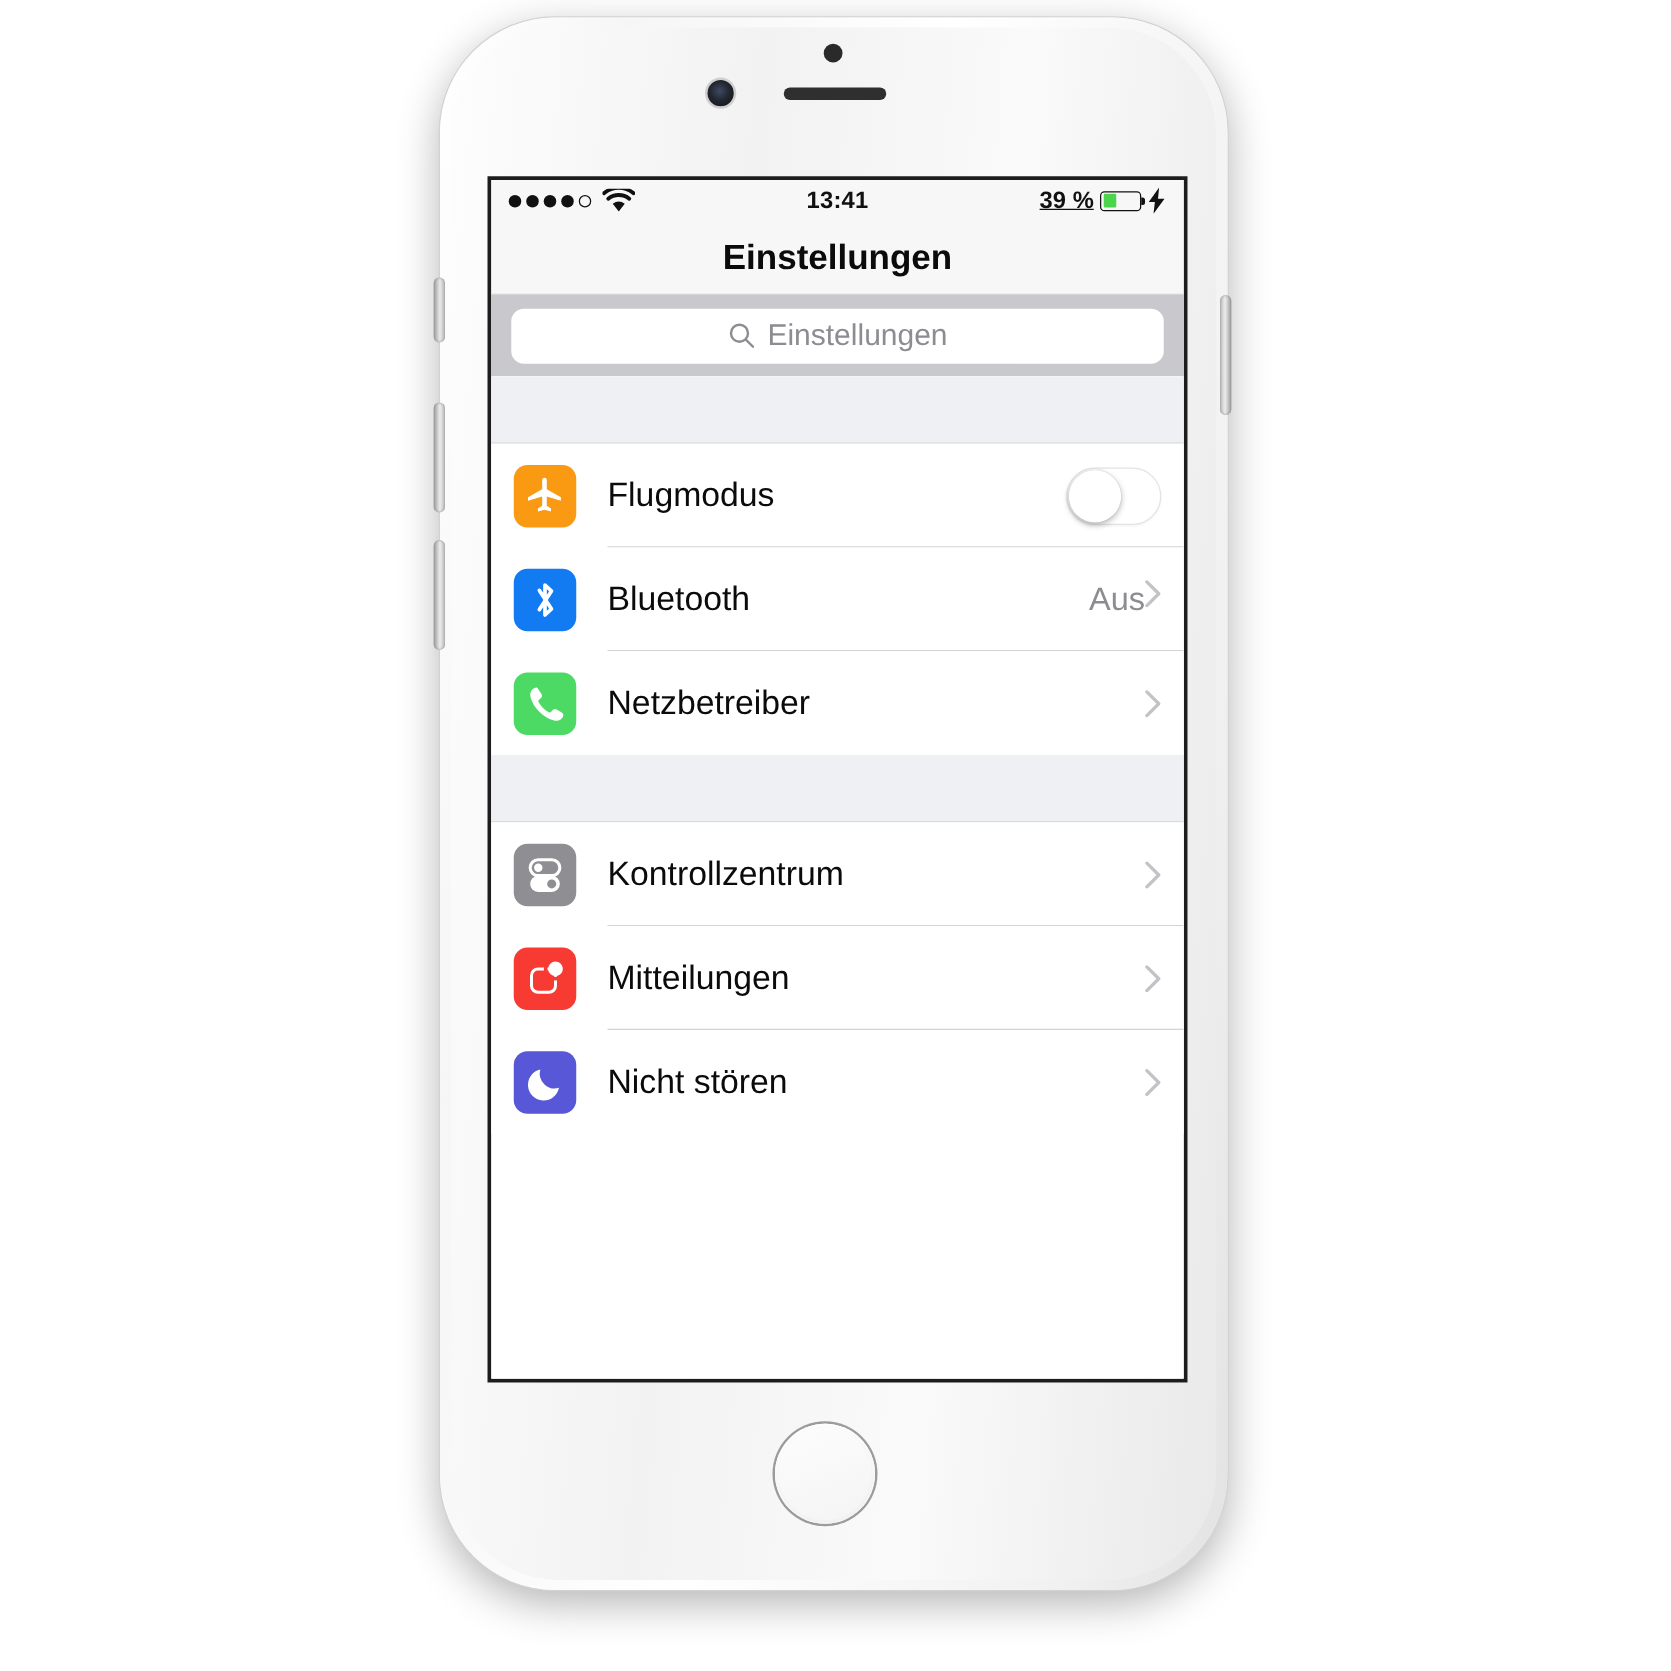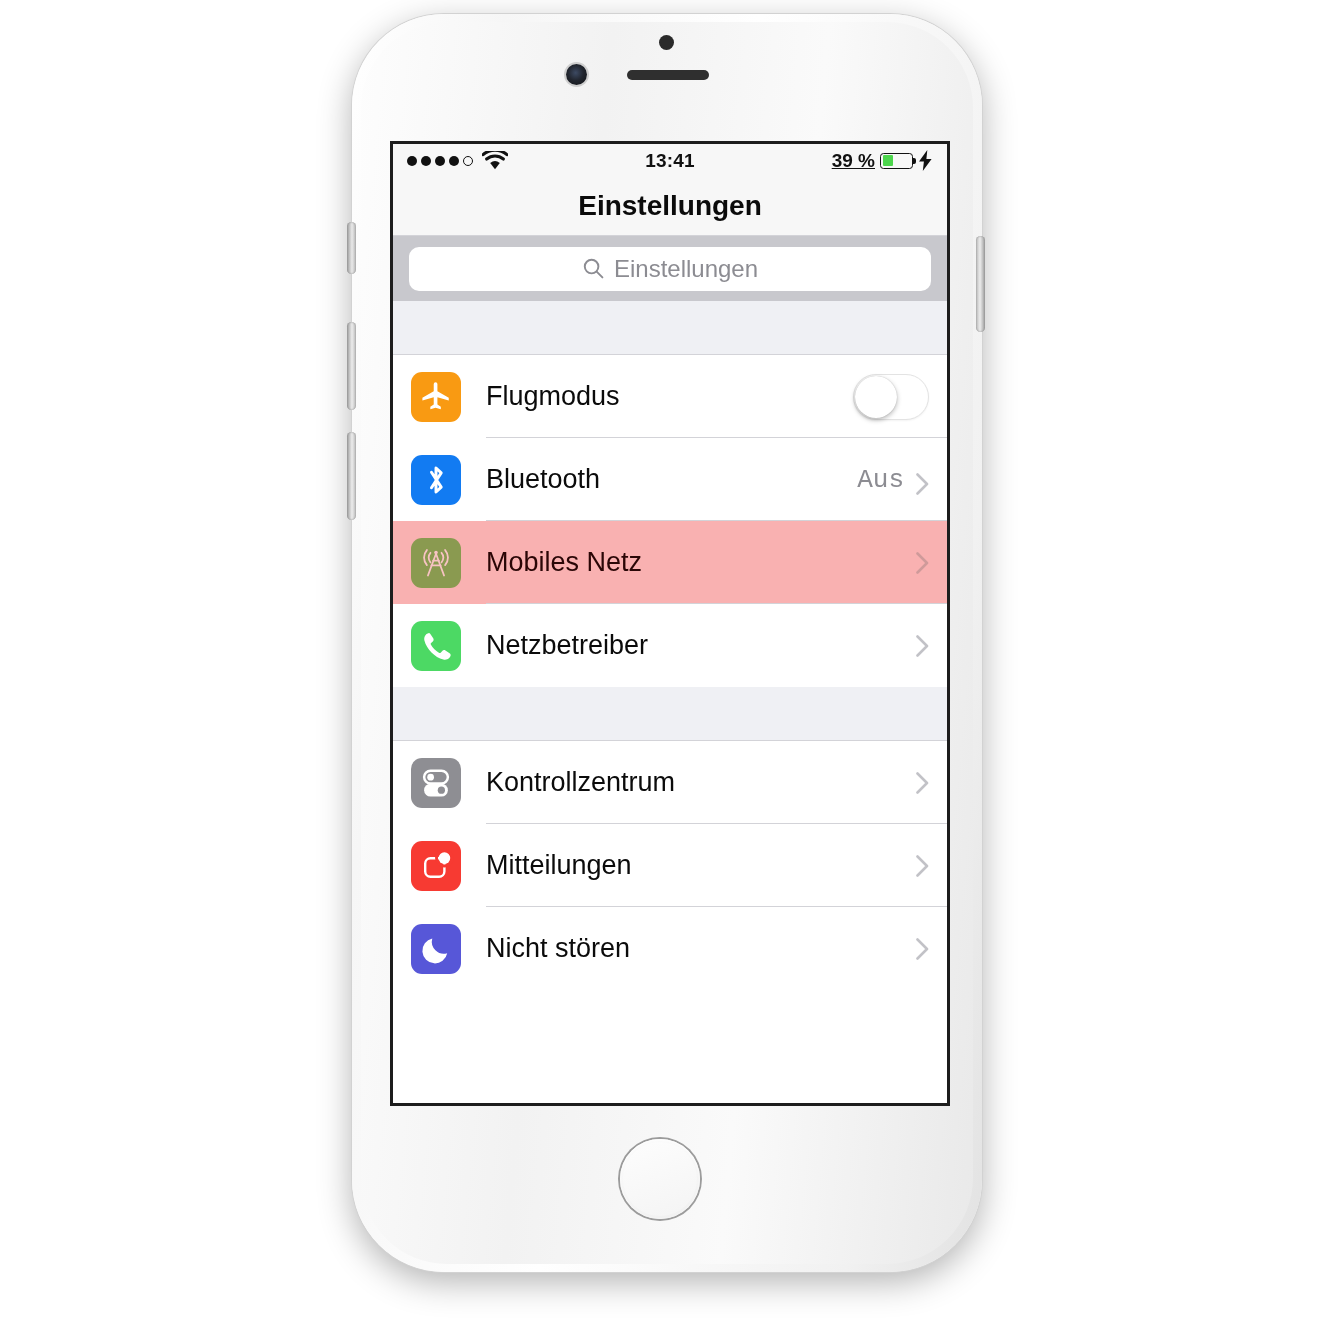--- a/index.html
+++ b/index.html
@@ -108,21 +108,21 @@
   .row{
     height:83px;display:flex;align-items:center;padding-left:18px;box-sizing:border-box;
     position:relative;background:#ffffff;
   }
   .row.highlighted{background:#f9b1b1;}
   .row .sep{position:absolute;left:93px;right:0;bottom:0;height:1px;background:#d3d3d8;}
   .app-icon{width:50px;height:50px;border-radius:11px;flex:0 0 50px;
     display:flex;align-items:center;justify-content:center;overflow:hidden;}
   .row-label{margin-left:25px;font-size:27px;color:#0b0b0b;white-space:nowrap;}
   .row.highlighted .row-label{color:#2a0606;}
-  .row-right{margin-left:auto;display:flex;align-items:flex-end;gap:12px;padding-right:18px;font-family:Liberation Mono, monospace;}
+  .row-right{margin-left:auto;display:flex;align-items:flex-start;padding-right:18px;}
   .row-value{font-size:26px;color:#8c8c92;}
   .chevron{width:13px;height:22px;flex:0 0 13px;}
 
   
   .toggle{width:76px;height:46px;border-radius:23px;background:#ffffff;
     border:1.5px solid #e3e3e3;position:relative;box-sizing:border-box;
     box-shadow:0 1px 2px rgba(0,0,0,.05);}
   .toggle .knob{position:absolute;top:1px;left:1px;width:42px;height:42px;border-radius:50%;
     background:#ffffff;box-shadow:0 2px 5px rgba(0,0,0,.28),0 0 1px rgba(0,0,0,.25);}
 </style>
@@ -216,42 +216,20 @@
           <span class="row-label">Bluetooth</span>
           <div class="row-right">
             <span class="row-value">Aus</span>
             <svg class="chevron" viewBox="0 0 13 22">
               <polyline points="1.5,1.5 11,11 1.5,20.5" fill="none" stroke="#c2c2c7" stroke-width="2.6" stroke-linecap="round" stroke-linejoin="round"></polyline>
             </svg>
           </div>
           <div class="sep"></div>
         </div>
 
-        <div class="row highlighted">
-          <div class="app-icon" style="background:#8a9a50">
-            <svg width="36" height="36" viewBox="0 0 30 30">
-              <g stroke="#f7c3c3" stroke-width="1.5" fill="none" stroke-linecap="round">
-                <path d="M10.4 6.5 a6 6 0 0 0 0 8"></path>
-                <path d="M19.6 6.5 a6 6 0 0 1 0 8"></path>
-                <path d="M7.4 4.2 a9.6 9.6 0 0 0 0 12.6"></path>
-                <path d="M22.6 4.2 a9.6 9.6 0 0 1 0 12.6"></path>
-                <path d="M15 7.3 L8.3 25.4 M15 7.3 L21.7 25.4"></path>
-                <path d="M11.2 17 h7.6 M12.6 13 h4.8"></path>
-              </g>
-              <circle cx="15" cy="6.3" r="1.5" fill="#f7c3c3"></circle>
-            </svg>
-          </div>
-          <span class="row-label">Mobiles Netz</span>
-          <div class="row-right">
-            <svg class="chevron" viewBox="0 0 13 22">
-              <polyline points="1.5,1.5 11,11 1.5,20.5" fill="none" stroke="#cf9a9a" stroke-width="2.6" stroke-linecap="round" stroke-linejoin="round"></polyline>
-            </svg>
-          </div>
-          <div class="sep"></div>
-        </div>
 
         <div class="row last">
           <div class="app-icon" style="background:#4cd964">
             <svg width="32" height="32" viewBox="0 0 24 24">
               <path fill="#fff" d="M6.6 2.4c-.8 0-1.6.4-2.2 1.1C3.3 4.7 2.9 6.2 3.3 7.9c.8 3.3 2.8 6.4 5.3 8.9s5.6 4.5 8.9 5.3c1.7.4 3.2 0 4.4-1.1.7-.6 1.1-1.4 1.1-2.2 0-.6-.3-1.1-.8-1.4l-3.1-2c-.8-.5-1.8-.4-2.4.3l-1.2 1.3c-.3.3-.7.4-1 .2-1.3-.7-2.6-1.6-3.7-2.7s-2-2.4-2.7-3.7c-.2-.3-.1-.8.2-1l1.3-1.2c.7-.6.8-1.6.3-2.4l-2-3.1c-.3-.5-.8-.8-1.4-.8Z"></path>
             </svg>
           </div>
           <span class="row-label">Netzbetreiber</span>
           <div class="row-right">
             <svg class="chevron" viewBox="0 0 13 22">

